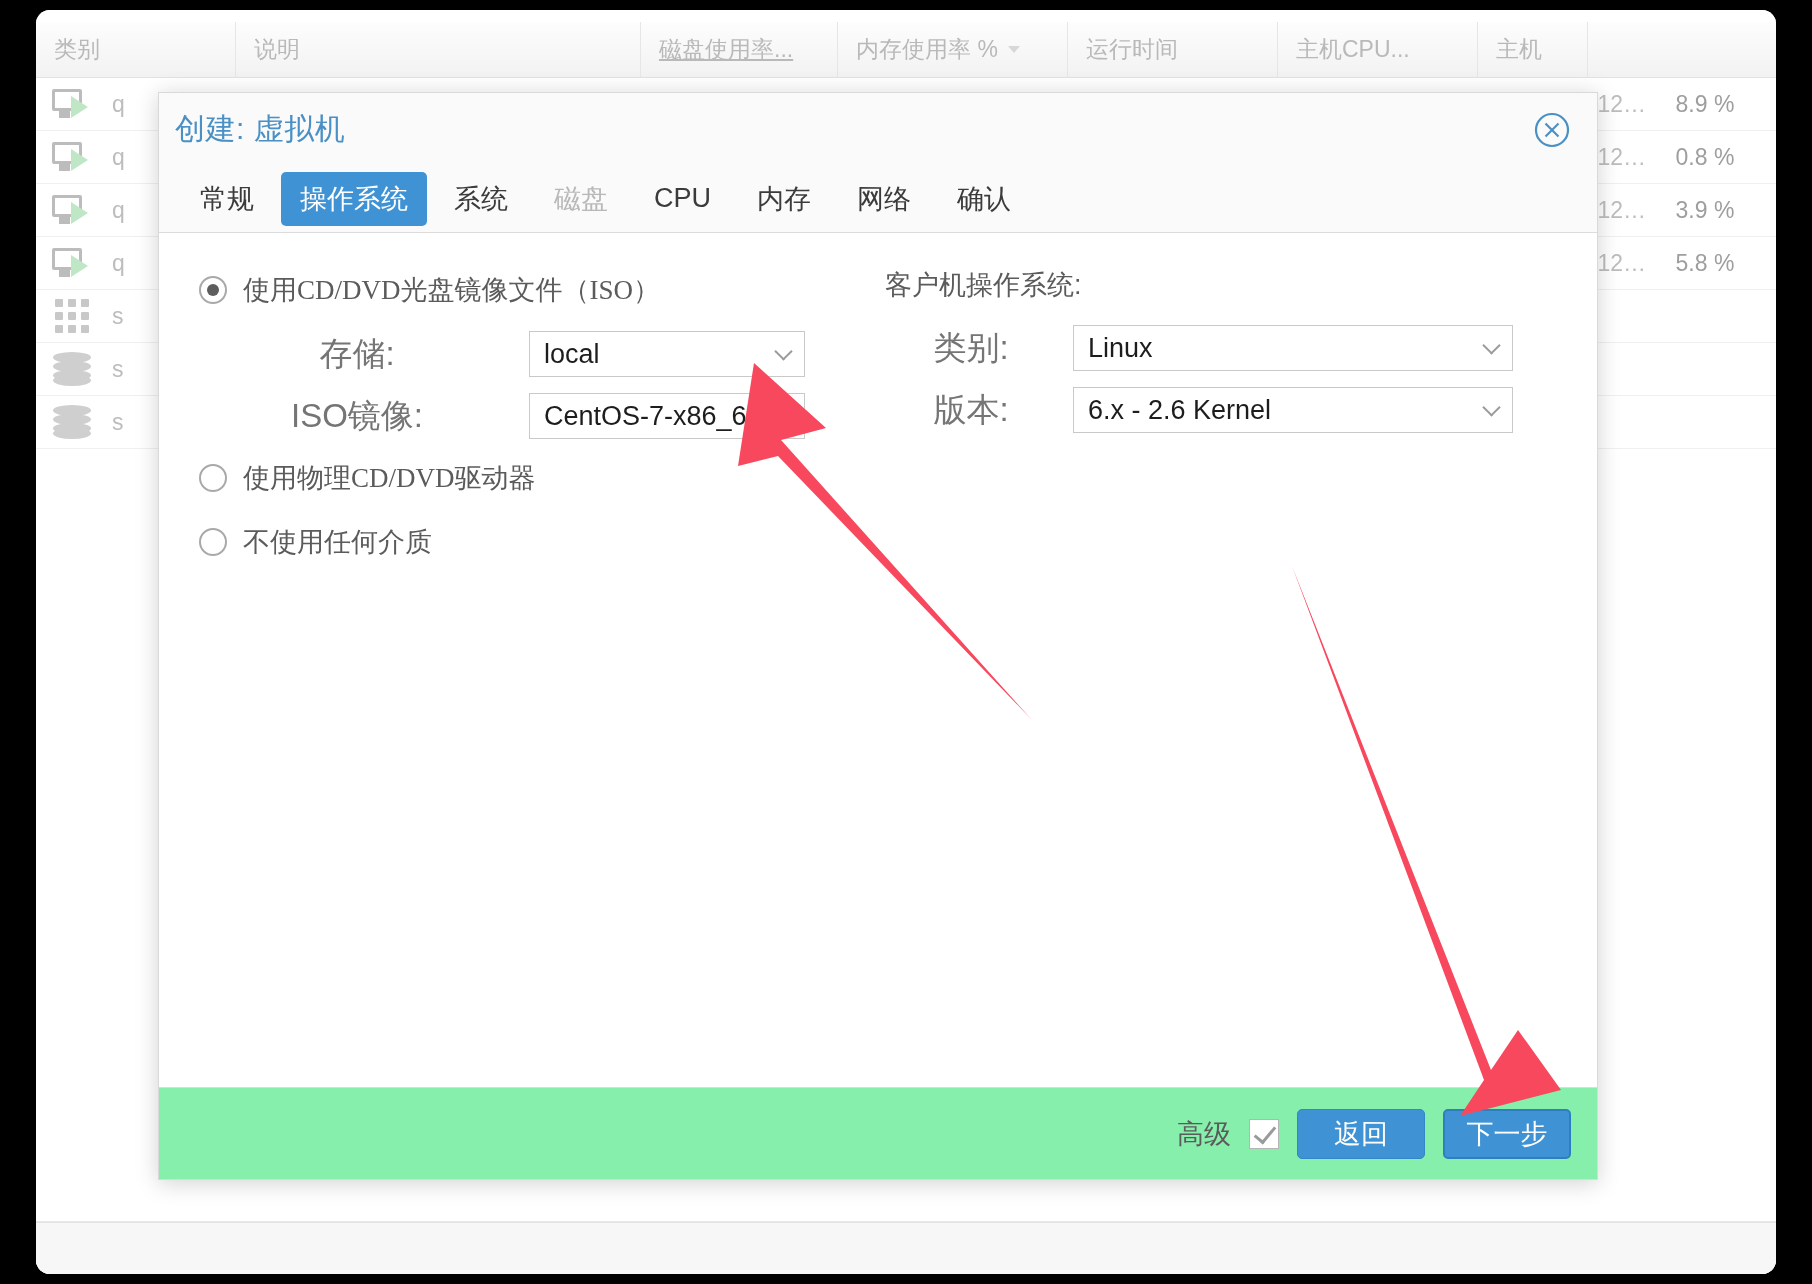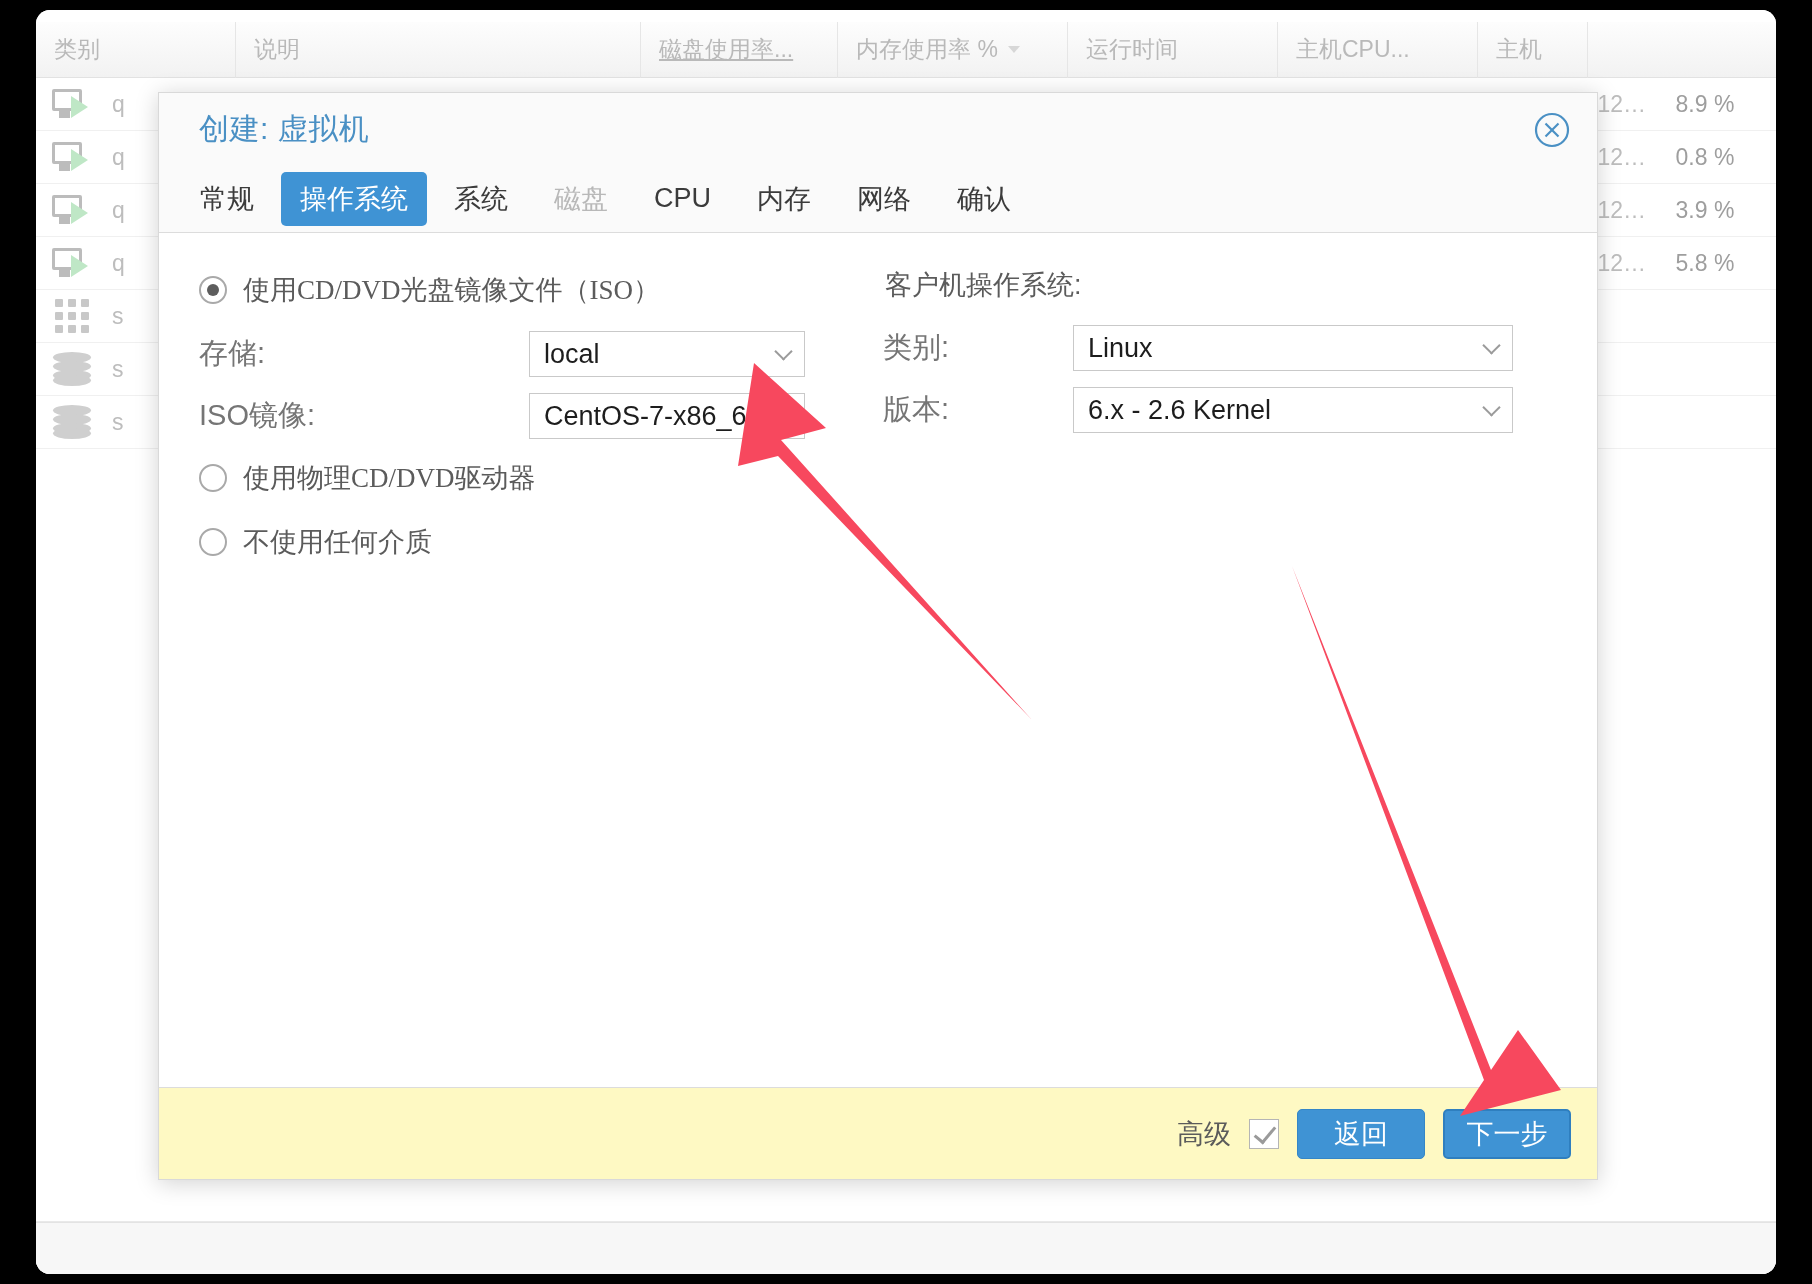--- a/index.html
+++ b/index.html
@@ -98,21 +98,21 @@
     border: 1px solid #d9d9d9;
     box-shadow: 0 3px 22px rgba(0,0,0,.18);
     display: flex; flex-direction: column;
   }
   .modal-title-bar {
     height: 72px; position: relative;
     background: #fafafa;
     display: flex; align-items: center;
   }
   .modal-title {
-    font-size: 30px; color: #4a90c4; padding-left: 40px; letter-spacing: .5px;
+    font-size: 30px; color: #4a90c4; padding-left: 16px; letter-spacing: .5px;
   }
   .close-btn {
     position: absolute; right: 26px; top: 18px;
     width: 38px; height: 38px; cursor: pointer;
   }
   .close-btn svg { display: block; }
 
   .tabs {
     height: 68px; background: #fafafa;
     border-bottom: 1px solid #dcdcdc;
@@ -146,21 +146,21 @@
   .radio.checked::after {
     content: ""; position: absolute; left: 6px; top: 6px;
     width: 12px; height: 12px; border-radius: 50%; background: #5d5d5d;
   }
   .radio-label { font-size: 27px; color: #5b5b5b; font-family: Liberation Serif, serif; }
 
   .field-row {
     display: flex; align-items: center; margin-bottom: 16px;
   }
   .field-label {
-    font-size: 29px; color: #757575; text-align: left;
+    font-size: 33px; color: #757575; text-align: center;
     width: 330px; padding-right: 14px; white-space: nowrap;
   }
   .field-label.rt { width: 190px; }
   .select {
     position: relative; height: 46px;
     border: 1px solid #c9c9c9; background: #fff;
     display: flex; align-items: center;
     padding: 0 40px 0 14px;
     font-size: 27px; color: #1d1d1d;
     cursor: pointer; overflow: hidden; white-space: nowrap;
@@ -171,21 +171,21 @@
     position: absolute; right: 14px; top: 50%;
     width: 13px; height: 13px;
     border-right: 2px solid #9b9b9b; border-bottom: 2px solid #9b9b9b;
     transform: translateY(-70%) rotate(45deg);
   }
   .group-title {
     font-size: 27px; color: #5b5b5b; margin-bottom: 22px; padding-left: 2px;
   }
 
   .modal-footer {
-    height: 92px; background: #fef9c3;
+    height: 92px; background: #86efac;
     border-top: 1px solid #dcdcdc;
     display: flex; align-items: center; justify-content: flex-end;
     padding-right: 26px; gap: 18px;
   }
   .adv-label { font-size: 27px; color: #5b5b5b; }
   .checkbox {
     width: 30px; height: 30px; border: 1px solid #b5b5b5; background: #fff;
     position: relative; cursor: pointer;
   }
   .checkbox.checked::after {

